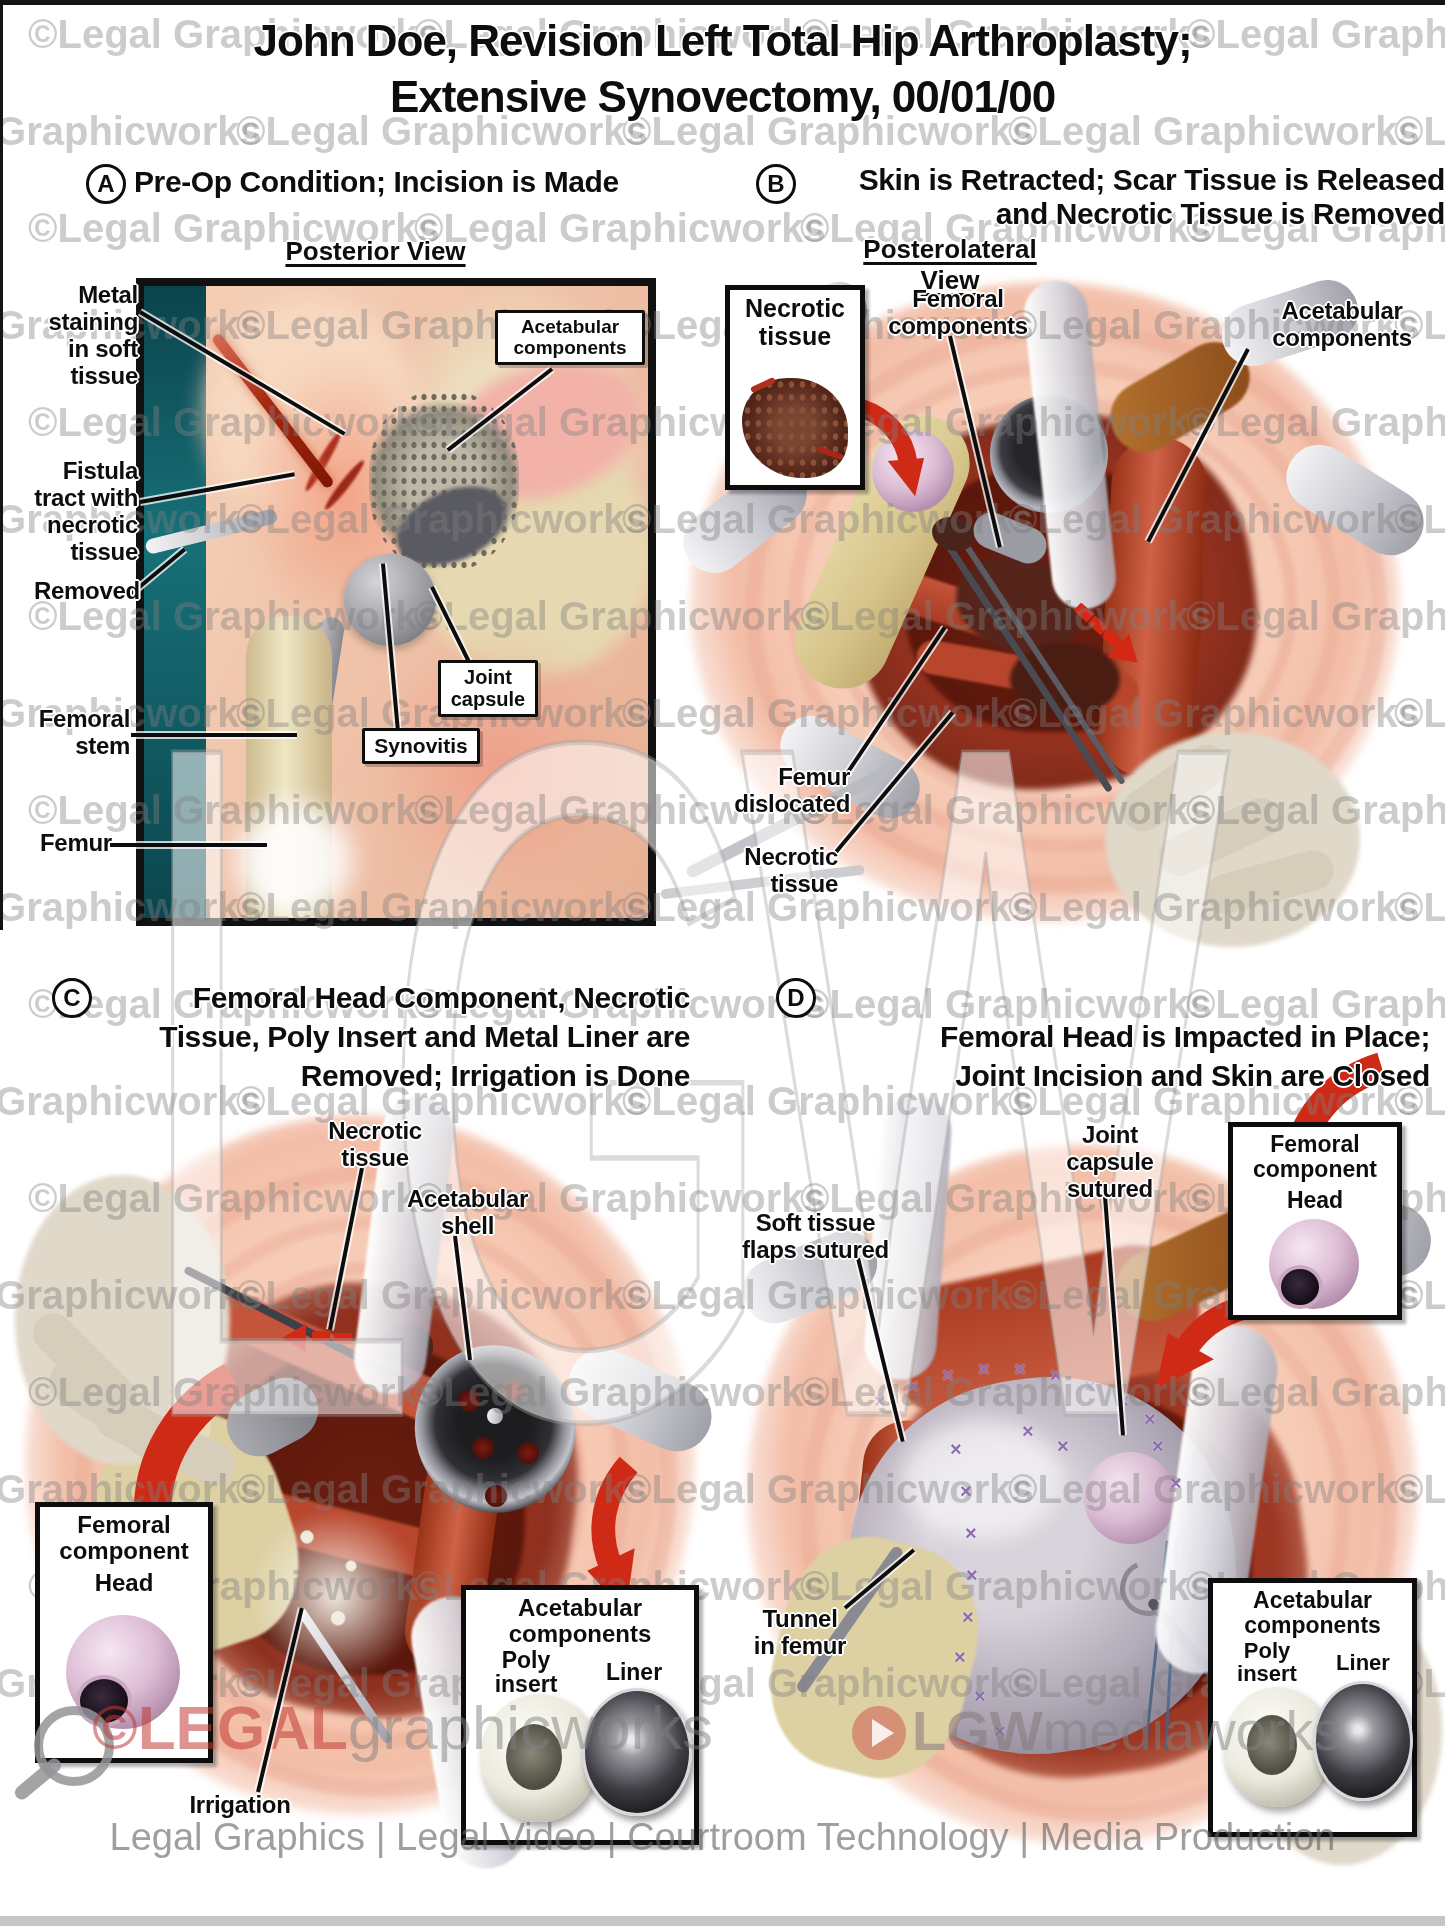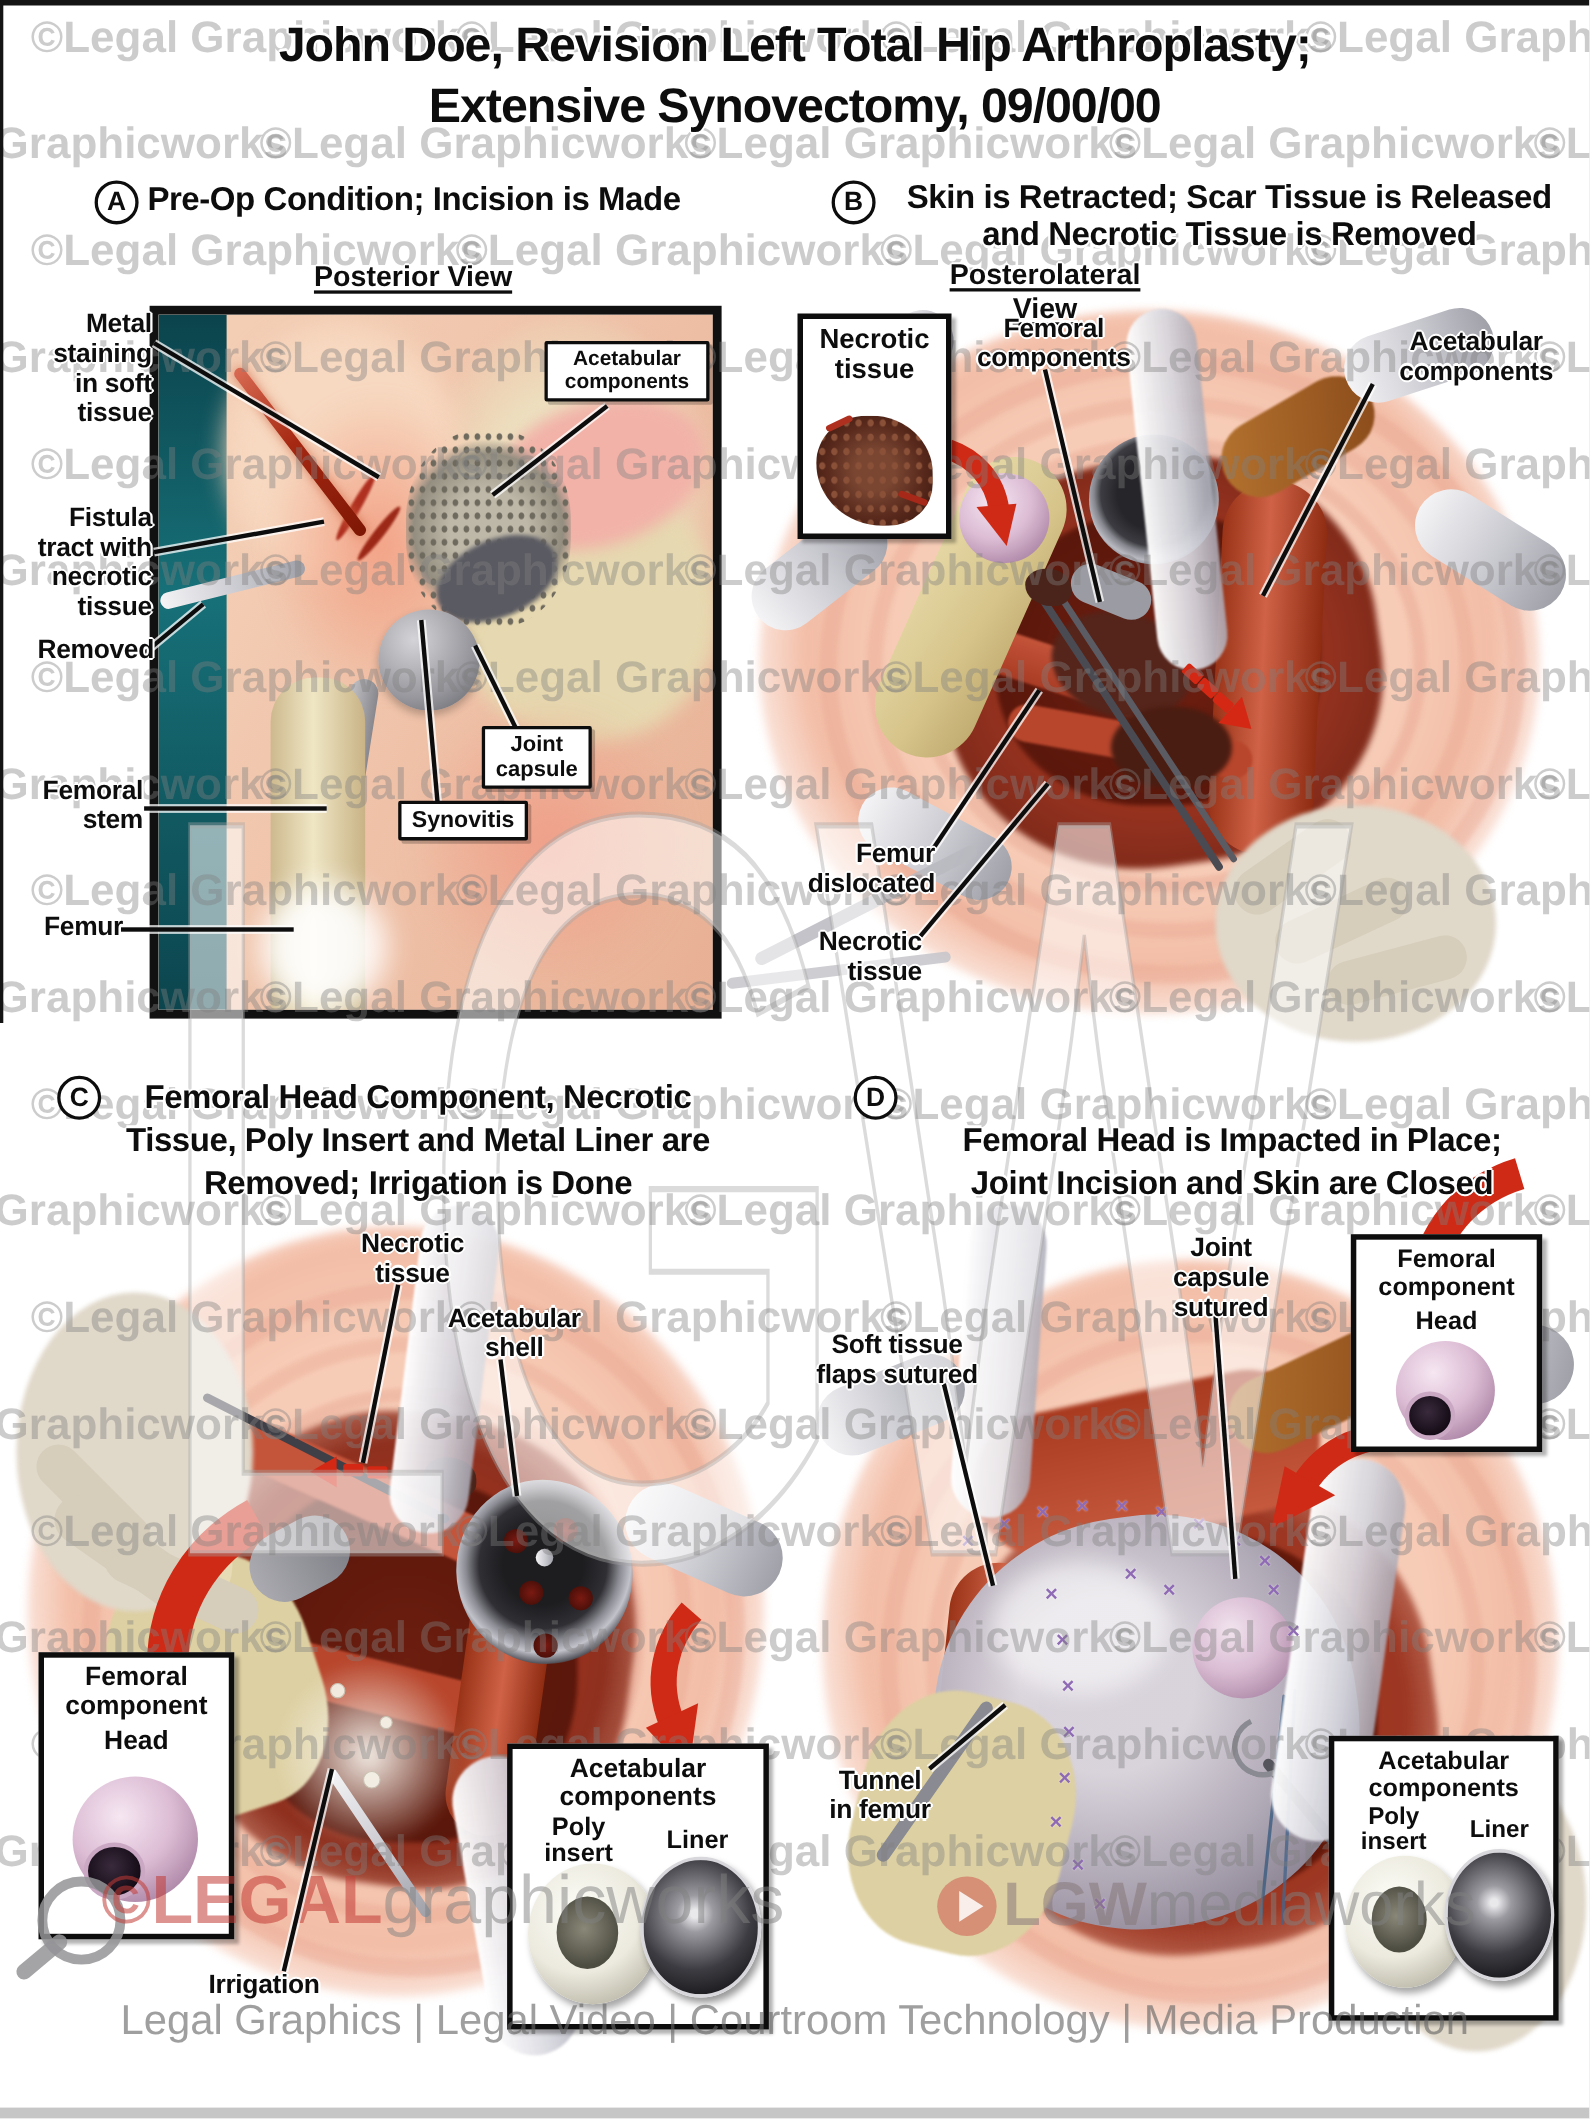--- a/index.html
+++ b/index.html
@@ -9,21 +9,21 @@
   .edge-top{position:absolute;left:0;top:0;width:1445px;height:5px;background:#141414;z-index:40;}
   .edge-left{position:absolute;left:0;top:0;width:3px;height:930px;background:#141414;z-index:40;}
 
   
   .halo{text-shadow:-1px -1px 0 #fff,1px -1px 0 #fff,-1px 1px 0 #fff,1px 1px 0 #fff,-2px 0 0 #fff,2px 0 0 #fff,0 -2px 0 #fff,0 2px 0 #fff;}
   .title-line{position:absolute;left:0;width:1445px;text-align:center;font-size:44px;font-weight:700;
               letter-spacing:-1px;z-index:30;}
   .plc{position:absolute;width:34px;height:34px;border:3px solid #0d0d0d;border-radius:50%;background:#fff;
        font-size:24px;font-weight:700;display:flex;align-items:center;justify-content:center;z-index:30;}
   .phead{position:absolute;font-size:30px;font-weight:700;white-space:pre-line;z-index:30;letter-spacing:-0.4px;}
-  .phead.ctr{text-align:center;}
+  .phead.ctr{text-align:right;}
   .pview{position:absolute;font-size:26px;font-weight:700;text-align:center;z-index:30;
          text-decoration:underline;text-decoration-thickness:3px;text-underline-offset:4px;}
   .lbl{position:absolute;font-size:24px;font-weight:700;line-height:1.12;white-space:pre-line;z-index:31;letter-spacing:-0.3px;}
   .lbl.ra{text-align:right;}
   .lbl.ctr{text-align:center;}
   .boxlbl{position:absolute;background:#fff;border:3px solid #0d0d0d;border-radius:2px;padding:3px 7px;
           font-weight:700;text-align:center;line-height:1.12;white-space:pre-line;z-index:31;
           box-shadow:3px 3px 0 rgba(0,0,0,.22);}
   .leader{position:absolute;height:4px;background:#0d0d0d;transform-origin:0 50%;z-index:29;
           box-shadow:0 -2px 0 rgba(255,255,255,.75),0 2px 0 rgba(255,255,255,.75);}
@@ -76,21 +76,21 @@
   .maghandle{position:absolute;width:56px;height:14px;background:rgba(148,148,152,.85);border-radius:7px;z-index:21;}
 </style>
 </head>
 <body>
 
 <div id="root">
   <div class="edge-top"></div>
   <div class="edge-left"></div>
 
   <div class="title-line halo" style="top:16px">John Doe, Revision Left Total Hip Arthroplasty;</div>
-  <div class="title-line halo" style="top:72px">Extensive Synovectomy, 09/00/00</div>
+  <div class="title-line halo" style="top:72px">Extensive Synovectomy, 00/01/00</div>
 
   <div id="big-lgw">LGW</div>
   <div id="wm-layer">
       <span class="wm" style="left: 28px; top: 12px;">©Legal Graphicworks</span>
       <span class="wm" style="left: 414px; top: 12px;">©Legal Graphicworks</span>
       <span class="wm" style="left: 800px; top: 12px;">©Legal Graphicworks</span>
       <span class="wm" style="left: 1186px; top: 12px;">©Legal Graphicworks</span>
       <span class="wm" style="left: -150px; top: 109px;">©Legal Graphicworks</span>
       <span class="wm" style="left: 236px; top: 109px;">©Legal Graphicworks</span>
       <span class="wm" style="left: 622px; top: 109px;">©Legal Graphicworks</span>

